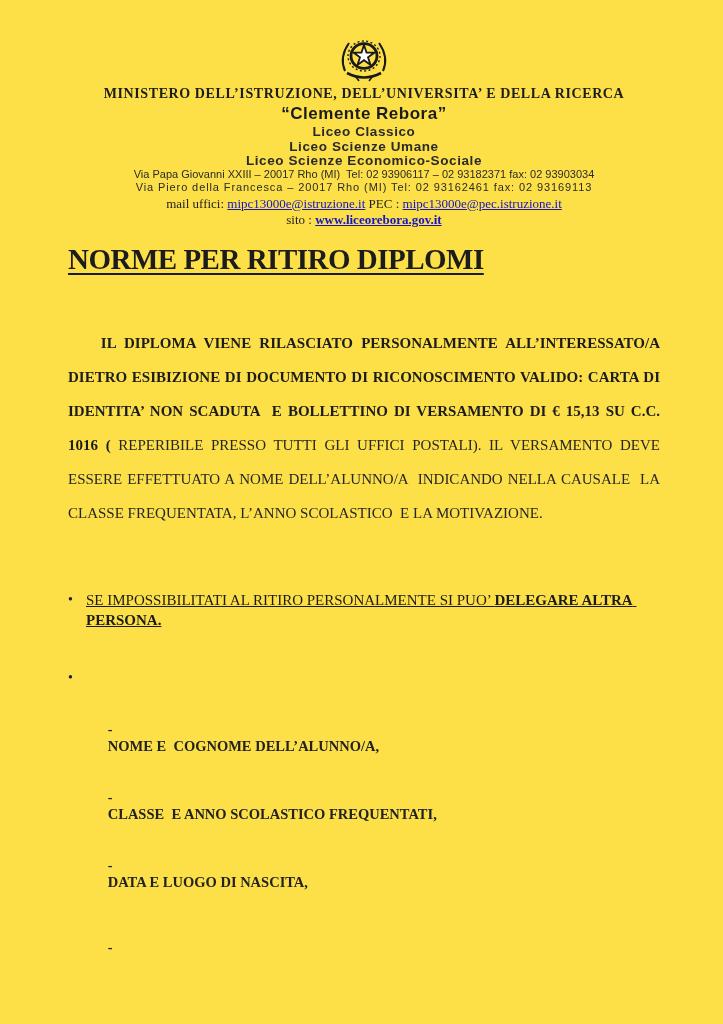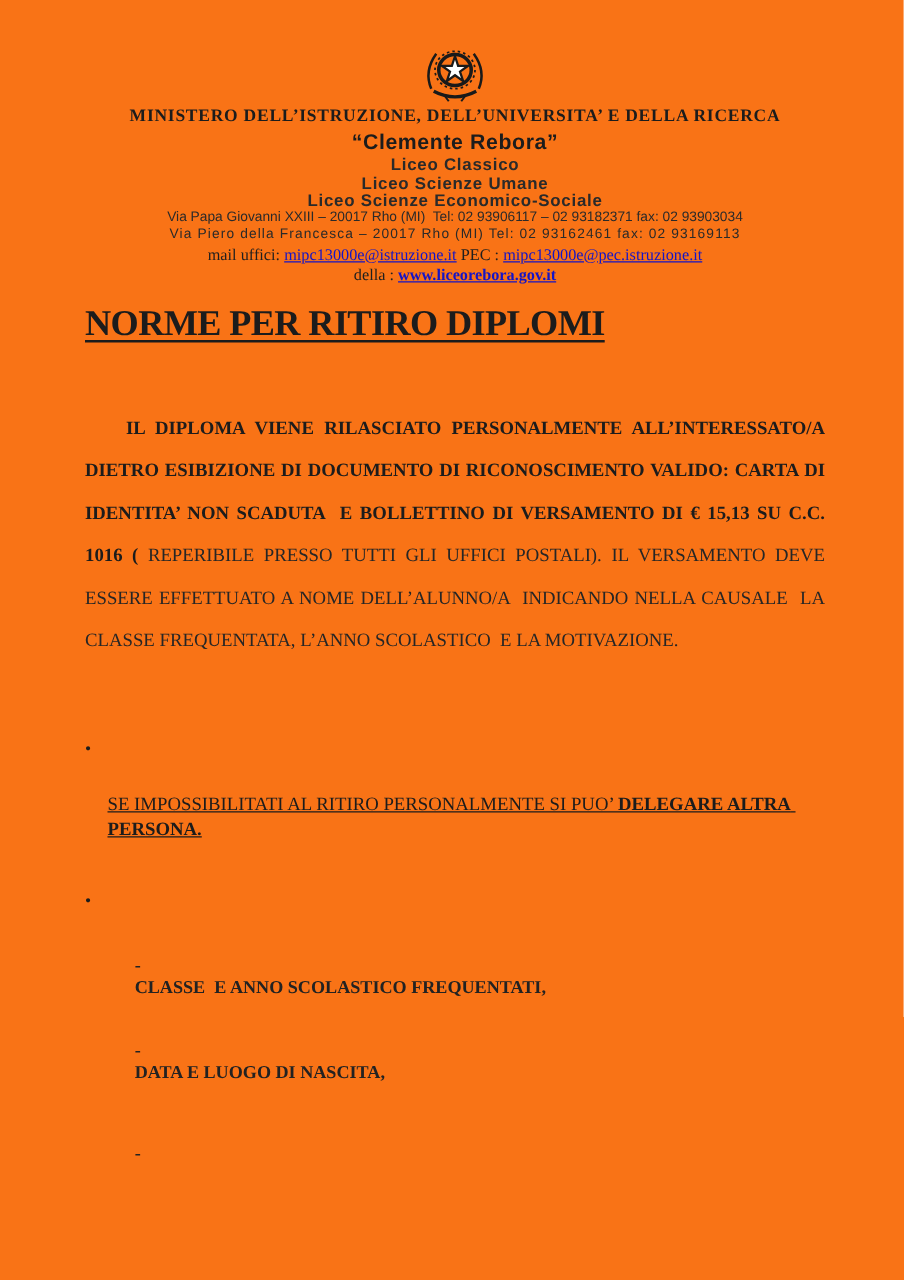--- a/index.html
+++ b/index.html
@@ -4,21 +4,21 @@
 <style>
   :root{
     --text-color:#1c1c1c;
     --link-color:#1414c8;
   }
   html,body{margin:0;padding:0;background:#ffffff;}
   .page{
     position:relative;
     width:723px;height:1024px;
     margin:0 auto;
-    background:#f97316;
+    background:#fde047;
     color:var(--text-color);
     font-family:"Liberation Serif",serif;
     box-sizing:border-box;
     padding:36px 63px 0 68px;
     overflow:hidden;
   }
   
   .header{text-align:center;}
   .emblem{display:block;margin:0 auto 2px auto;}
   .ministry{
@@ -75,21 +75,21 @@
   .intro .r{font-weight:normal;color:#262626;}
   
   .bullet-row{
     display:flex;align-items:flex-start;
     margin:0;font-size:15px;line-height:20px;
   }
   .bullet-1{margin-top:26px;}
   .bullet-2{margin-top:38px;}
   .bullet-char{width:18px;flex:0 0 18px;font-size:14px;}
   .u{text-decoration:underline;}
-  .bullet-text{white-space:pre-wrap;margin-top:44px;}
+  .bullet-text{white-space:pre-wrap;}
   .bullet-bold{font-weight:bold;}
   
   .dash-list{margin-top:16px;padding-left:18px;}
   .dash-list-2{margin-top:14px;}
   .dash-row{
     font-size:14.5px;line-height:17px;font-weight:600;
     white-space:pre-wrap;color:#222222;
   }
   .dash-char{display:inline-block;min-width:9px;}
 </style>
@@ -124,21 +124,21 @@
     <div class="addr-line addr-spaced">Via Piero della Francesca – 20017 Rho (MI) Tel: 02 93162461 fax: 02 93169113</div>
 
     <div class="mail-line">
       <span>mail uffici:</span>
       <a class="doc-link">mipc13000e@istruzione.it</a>
       <span>PEC :</span>
       <a class="doc-link">mipc13000e@pec.istruzione.it</a>
     </div>
 
     <div class="site-line">
-      <span>della :</span>
+      <span>sito :</span>
       <a class="doc-link site-link">www.liceorebora.gov.it</a>
     </div>
   </div>
 
   <h1 class="doc-title">NORME PER RITIRO DIPLOMI</h1>
 
   <p class="intro">
     <span class="b">IL DIPLOMA VIENE RILASCIATO PERSONALMENTE ALL’INTERESSATO/A DIETRO ESIBIZIONE DI DOCUMENTO DI RICONOSCIMENTO VALIDO: CARTA DI IDENTITA’ NON SCADUTA  E BOLLETTINO DI VERSAMENTO DI € 15,13 SU C.C. 1016 ( </span><span class="r">REPERIBILE PRESSO TUTTI GLI UFFICI POSTALI). IL VERSAMENTO DEVE ESSERE EFFETTUATO A NOME DELL’ALUNNO/A  INDICANDO NELLA CAUSALE  LA CLASSE FREQUENTATA, L’ANNO SCOLASTICO  E LA MOTIVAZIONE.</span>
   </p>
 
@@ -147,20 +147,24 @@
     <span class="bullet-text"><span class="u">SE IMPOSSIBILITATI AL RITIRO PERSONALMENTE SI PUO’ </span><span class="u bullet-bold">DELEGARE ALTRA PERSONA.</span></span>
   </div>
 
   <div class="bullet-row bullet-2">
     <span class="bullet-char">•</span>
   </div>
 
   <div class="dash-list">
     <div class="dash-row">
       <span class="dash-char">-</span>
+      <span>NOME E  COGNOME DELL’ALUNNO/A,</span>
+    </div>
+    <div class="dash-row">
+      <span class="dash-char">-</span>
       <span>CLASSE  E ANNO SCOLASTICO FREQUENTATI,</span>
     </div>
     <div class="dash-row">
       <span class="dash-char">-</span>
       <span>DATA E LUOGO DI NASCITA,</span>
     </div>
   </div>
 
   <div class="dash-list dash-list-2">
     <div class="dash-row">

